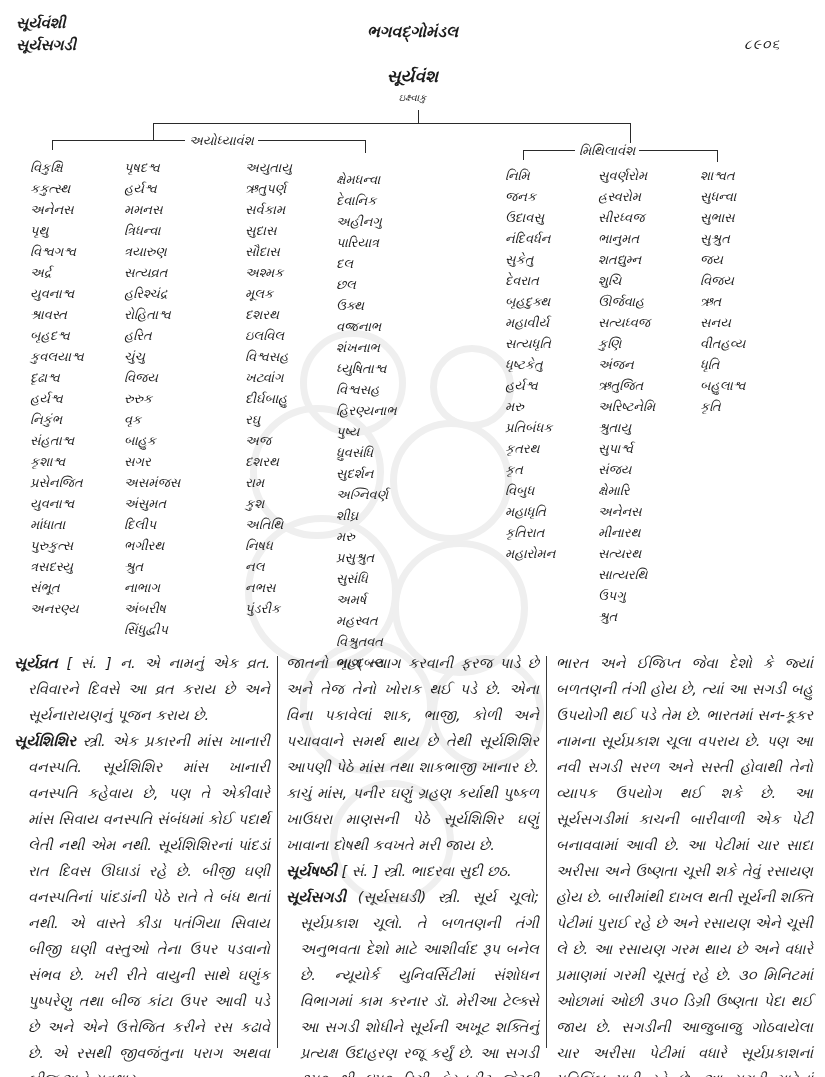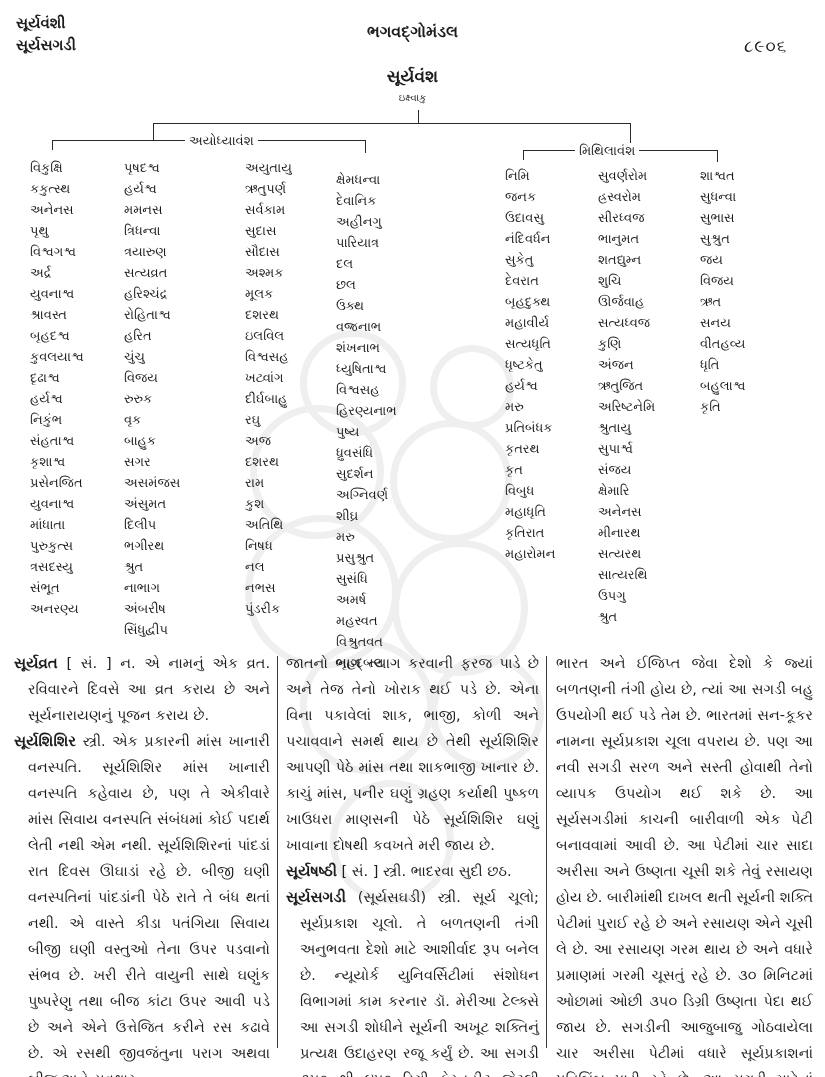--- a/index.html
+++ b/index.html
@@ -1,23 +1,23 @@
 <!DOCTYPE html>
 <html lang="gu"><head>
 <meta charset="utf-8">
 <style>
   html,body{margin:0;padding:0;background:#ffffff;}
   .page{
     position:relative;width:825px;height:1077px;background:#ffffff;
-    font-family:"DejaVu Sans",sans-serif;color:#1c1c1c;overflow:hidden;
+    font-family:"DejaVu Sans",sans-serif;color:#1c1c1c;overflow:hidden;font-style:italic;
   }
   
   .hdr-left{position:absolute;left:16px;top:12px;font-weight:bold;font-size:15px;line-height:22px;}
   .hdr-title{position:absolute;left:0;right:0;top:22px;text-align:center;font-weight:bold;font-size:16px;}
-  .hdr-pageno{position:absolute;left:744px;top:36px;font-size:17px;letter-spacing:1px;}
+  .hdr-pageno{position:absolute;left:744px;top:36px;font-size:14px;letter-spacing:1px;}
   
   .tree-title{position:absolute;left:0;right:0;top:66px;text-align:center;font-weight:bold;font-size:17px;}
   .tree-root{position:absolute;left:0;right:0;top:92px;text-align:center;font-size:10px;}
   .tl{position:absolute;background:#2a2a2a;}
   .tl.h{height:1px;}
   .tl.v{width:1px;}
   .branch-label{position:absolute;font-size:13px;background:#ffffff;padding:0 4px;white-space:nowrap;}
   .namecol{position:absolute;font-size:13px;line-height:21px;white-space:nowrap;}
   .namecol .name{height:21px;}
   

